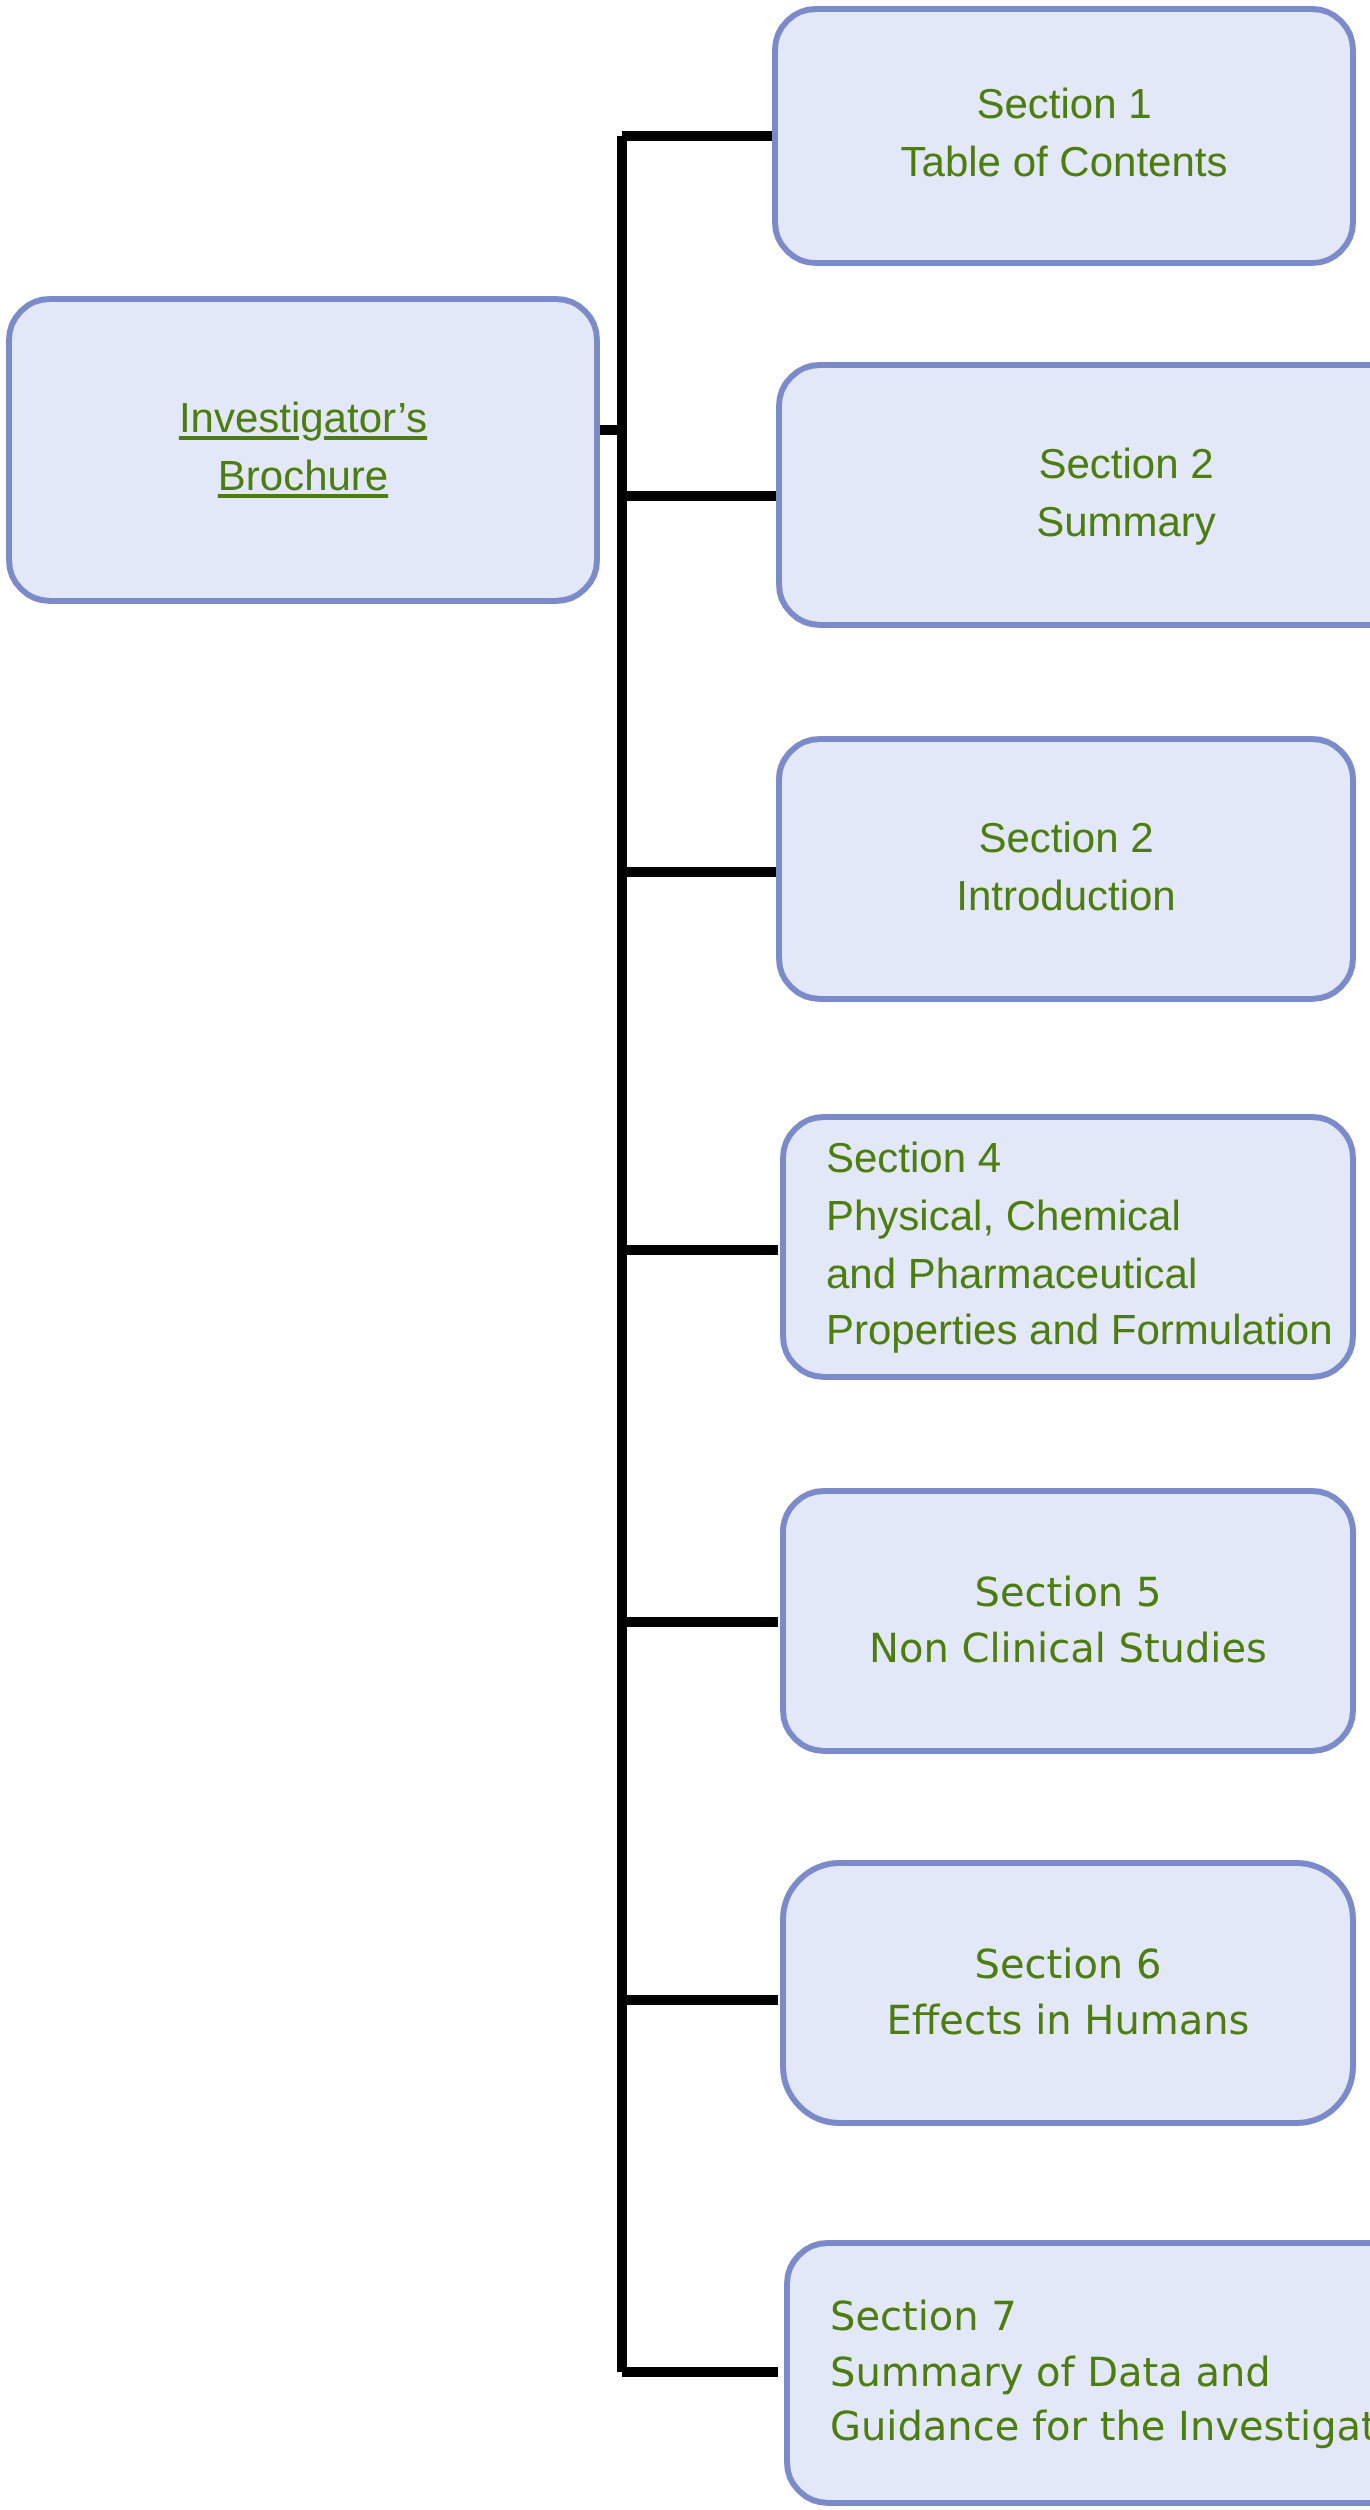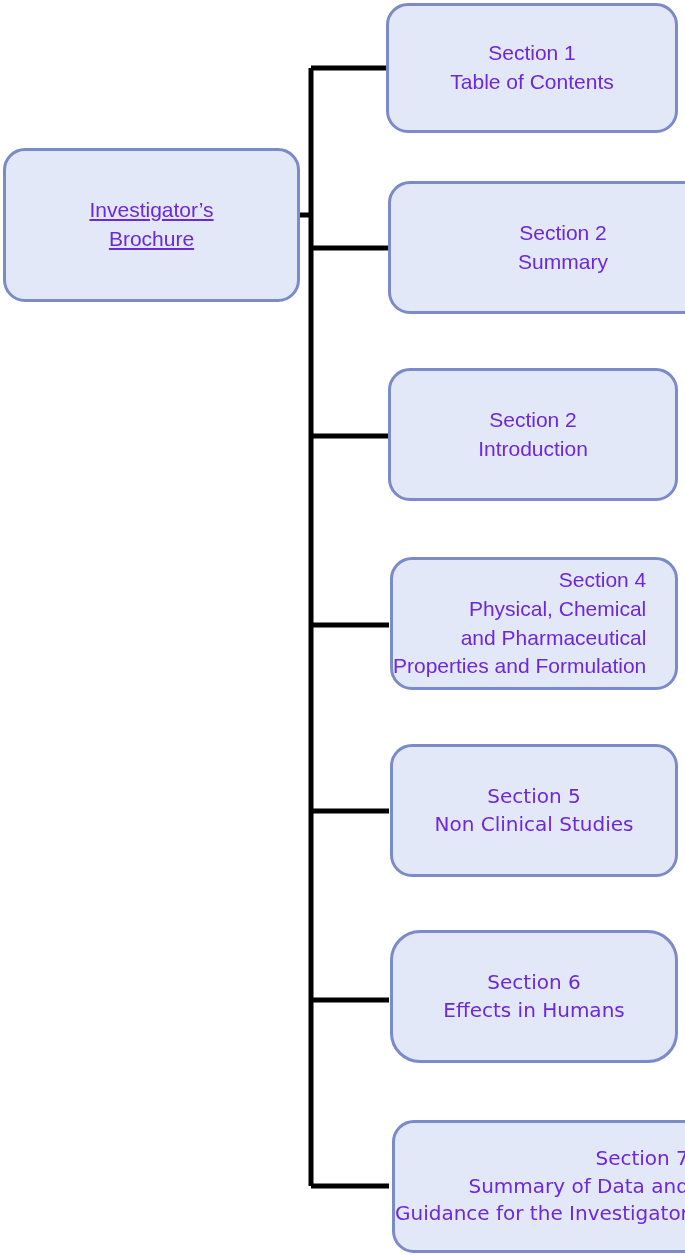--- a/index.html
+++ b/index.html
@@ -17,39 +17,39 @@
   }
   .node {
     position: absolute;
     box-sizing: border-box;
     background: #e3e8f8;
     border: 3px solid #7b8ac9;
     border-radius: 22px;
     display: flex;
     align-items: center;
     justify-content: center;
-    color: #6d28d9;
+    color: #4d7c0f;
     font-size: 21px;
     line-height: 1.38;
     text-align: center;
     white-space: pre;
   }
   .node .node-text {
     display: block;
     white-space: pre;
   }
   
   .node.overflow {
     justify-content: flex-start;
     align-items: center;
     overflow: visible;
   }
   .node.overflow .node-text {
-    text-align: right;
-    padding-left: 0;
+    text-align: left;
+    padding-left: 20px;
   }
   
   .font-grotesque { font-family: "Liberation Sans", sans-serif; }
   .font-humanist  { font-family: "DejaVu Sans", sans-serif; font-size: 20px; }
 
   #connectors {
     position: absolute;
     left: 0;
     top: 0;
     width: 685px;

